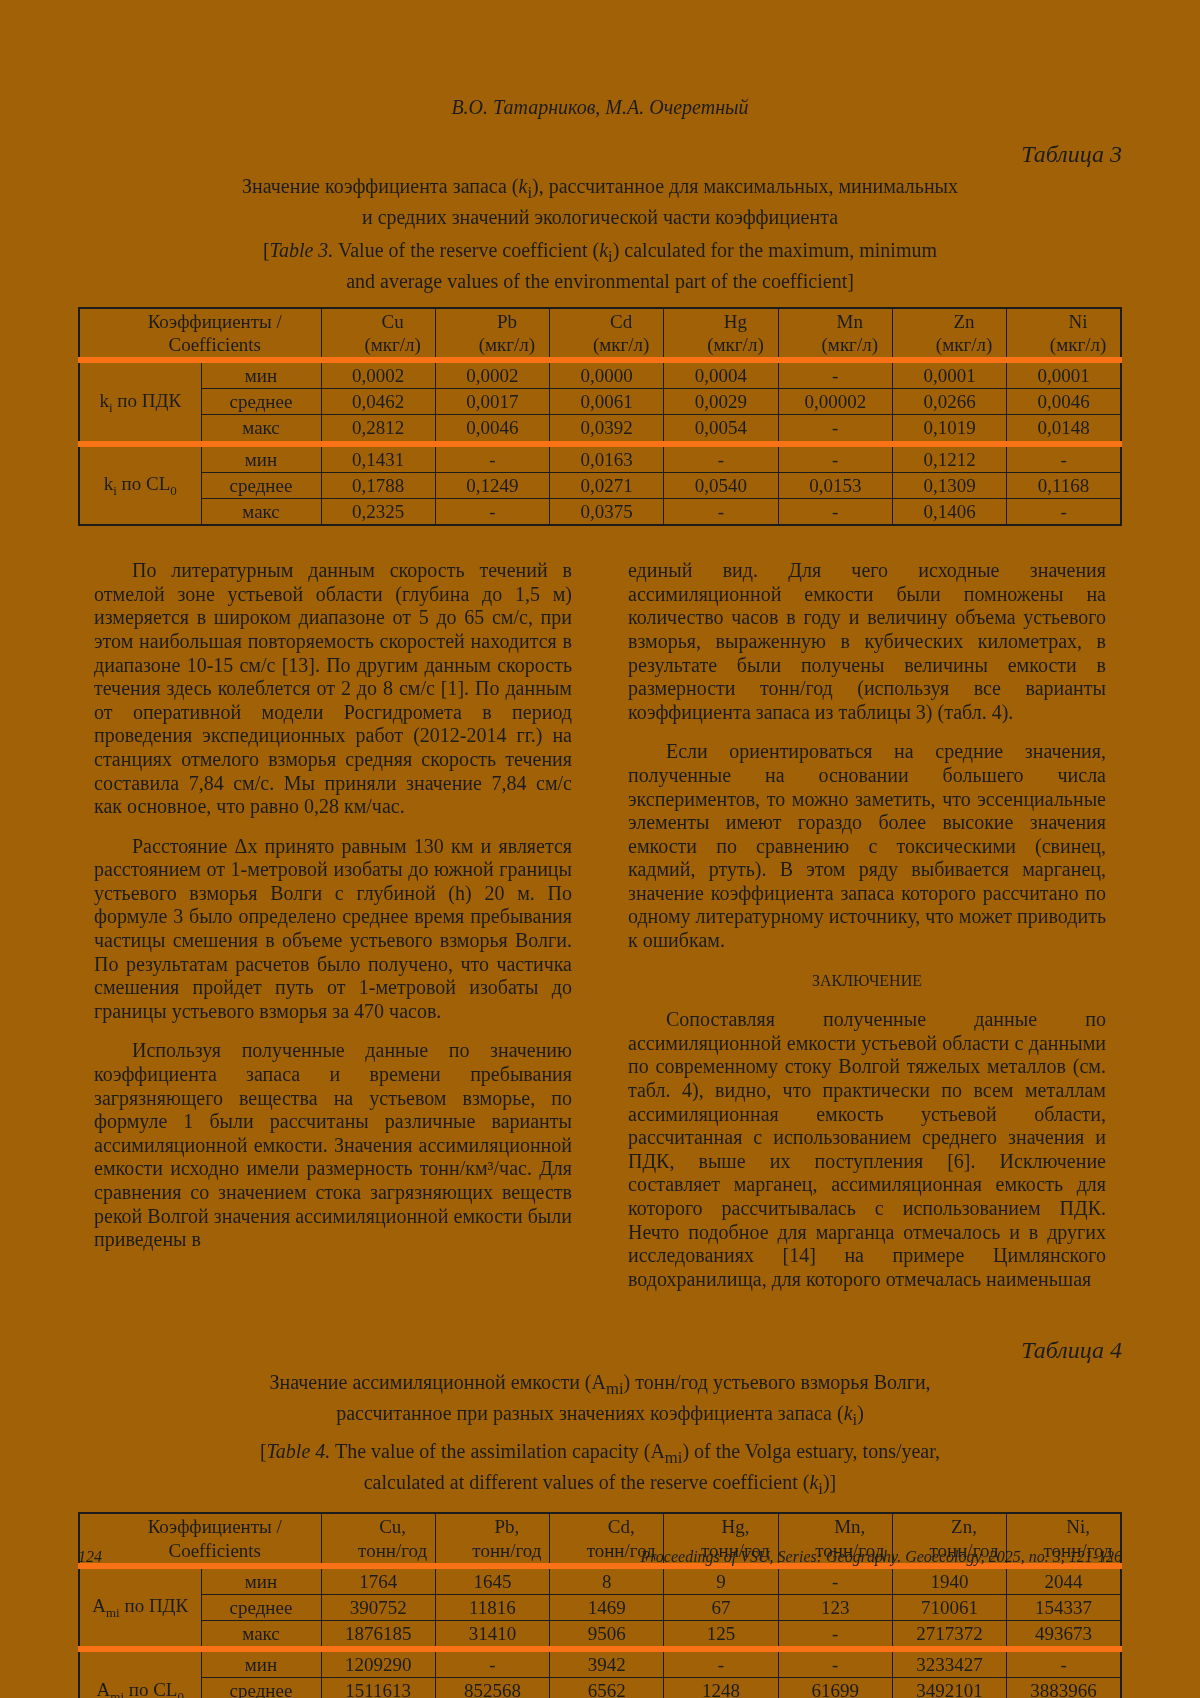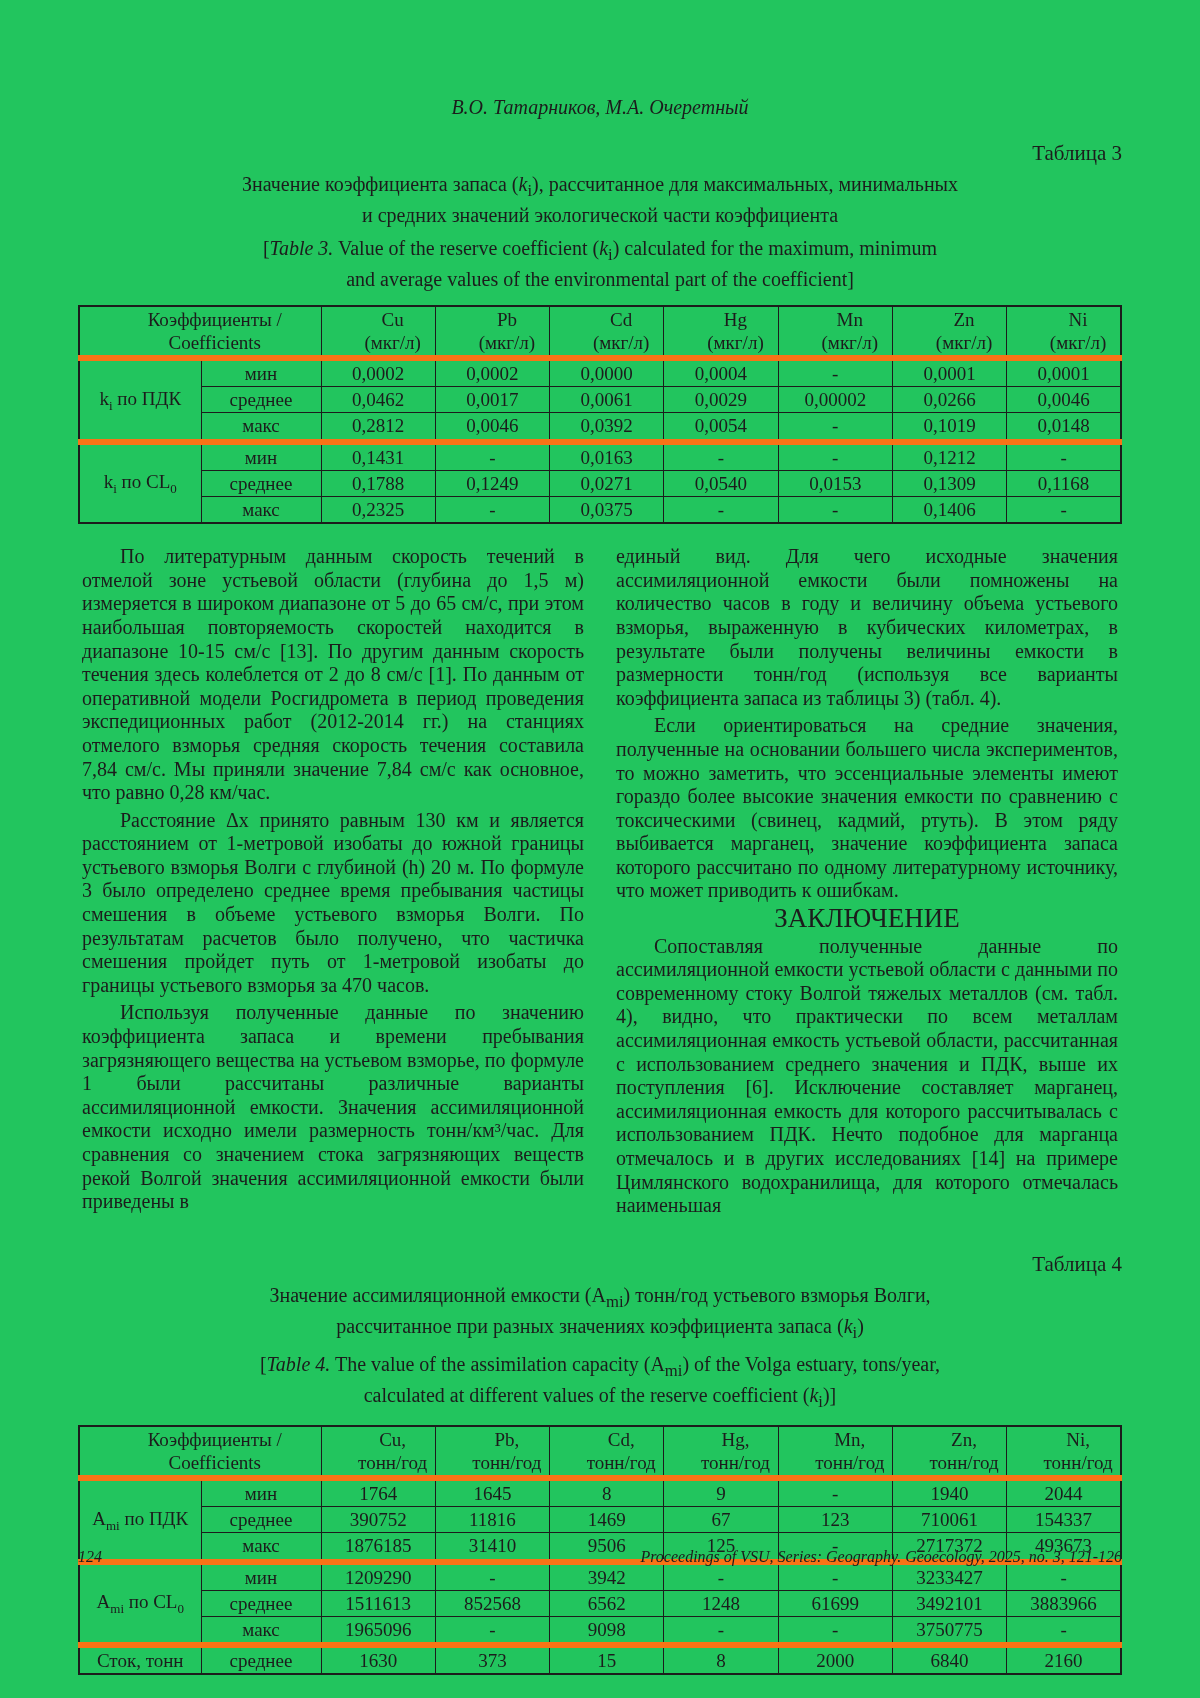--- a/index.html
+++ b/index.html
@@ -1,35 +1,36 @@
 <!DOCTYPE html>
 <html lang="ru"><head>
 <meta charset="utf-8">
 <style>
   html,body{margin:0;padding:0;background:#888;}
   .page{
     position:relative;
     width:1200px;height:1698px;
     margin:0 auto;
-    background:#22c55e;
+    background:#a16207;
     color:#1c1c1c;
     font-family:"Liberation Serif", "DejaVu Serif", serif;
     overflow:hidden;
     box-sizing:border-box;
     padding:0 78px;
   }
   .authors{
     padding-top:96px;
     text-align:center;
     font-style:italic;
     font-size:20px;
   }
   .tbl-label{
     text-align:right;
-    font-size:21px;
+    font-style:italic;
+    font-size:24px;
     margin-top:22px;
   }
   #table4-label{margin-top:30px;}
   .caption{
     text-align:center;
     font-size:20px;
     line-height:1.32;
     white-space:pre-line;
     margin-top:5px;
   }
@@ -57,25 +58,25 @@
     display:flex;
     gap:24px;
     margin-top:17px;
   }
   .col{
     width:510px;
     font-size:20px;
     line-height:23.6px;
     text-align:justify;
   }
-  .col p{margin:4px;}
+  .col p{margin:16px;}
   .col p.indent{text-indent:38px;}
   .section-heading{
     text-align:center;
-    font-size:27px;
+    font-size:16px;
     line-height:23.6px;
   }
   .footer{
     position:absolute;
     left:78px;right:78px;top:1548px;
     display:flex;
     justify-content:space-between;
     align-items:baseline;
     font-size:16px;
     font-style:italic;

